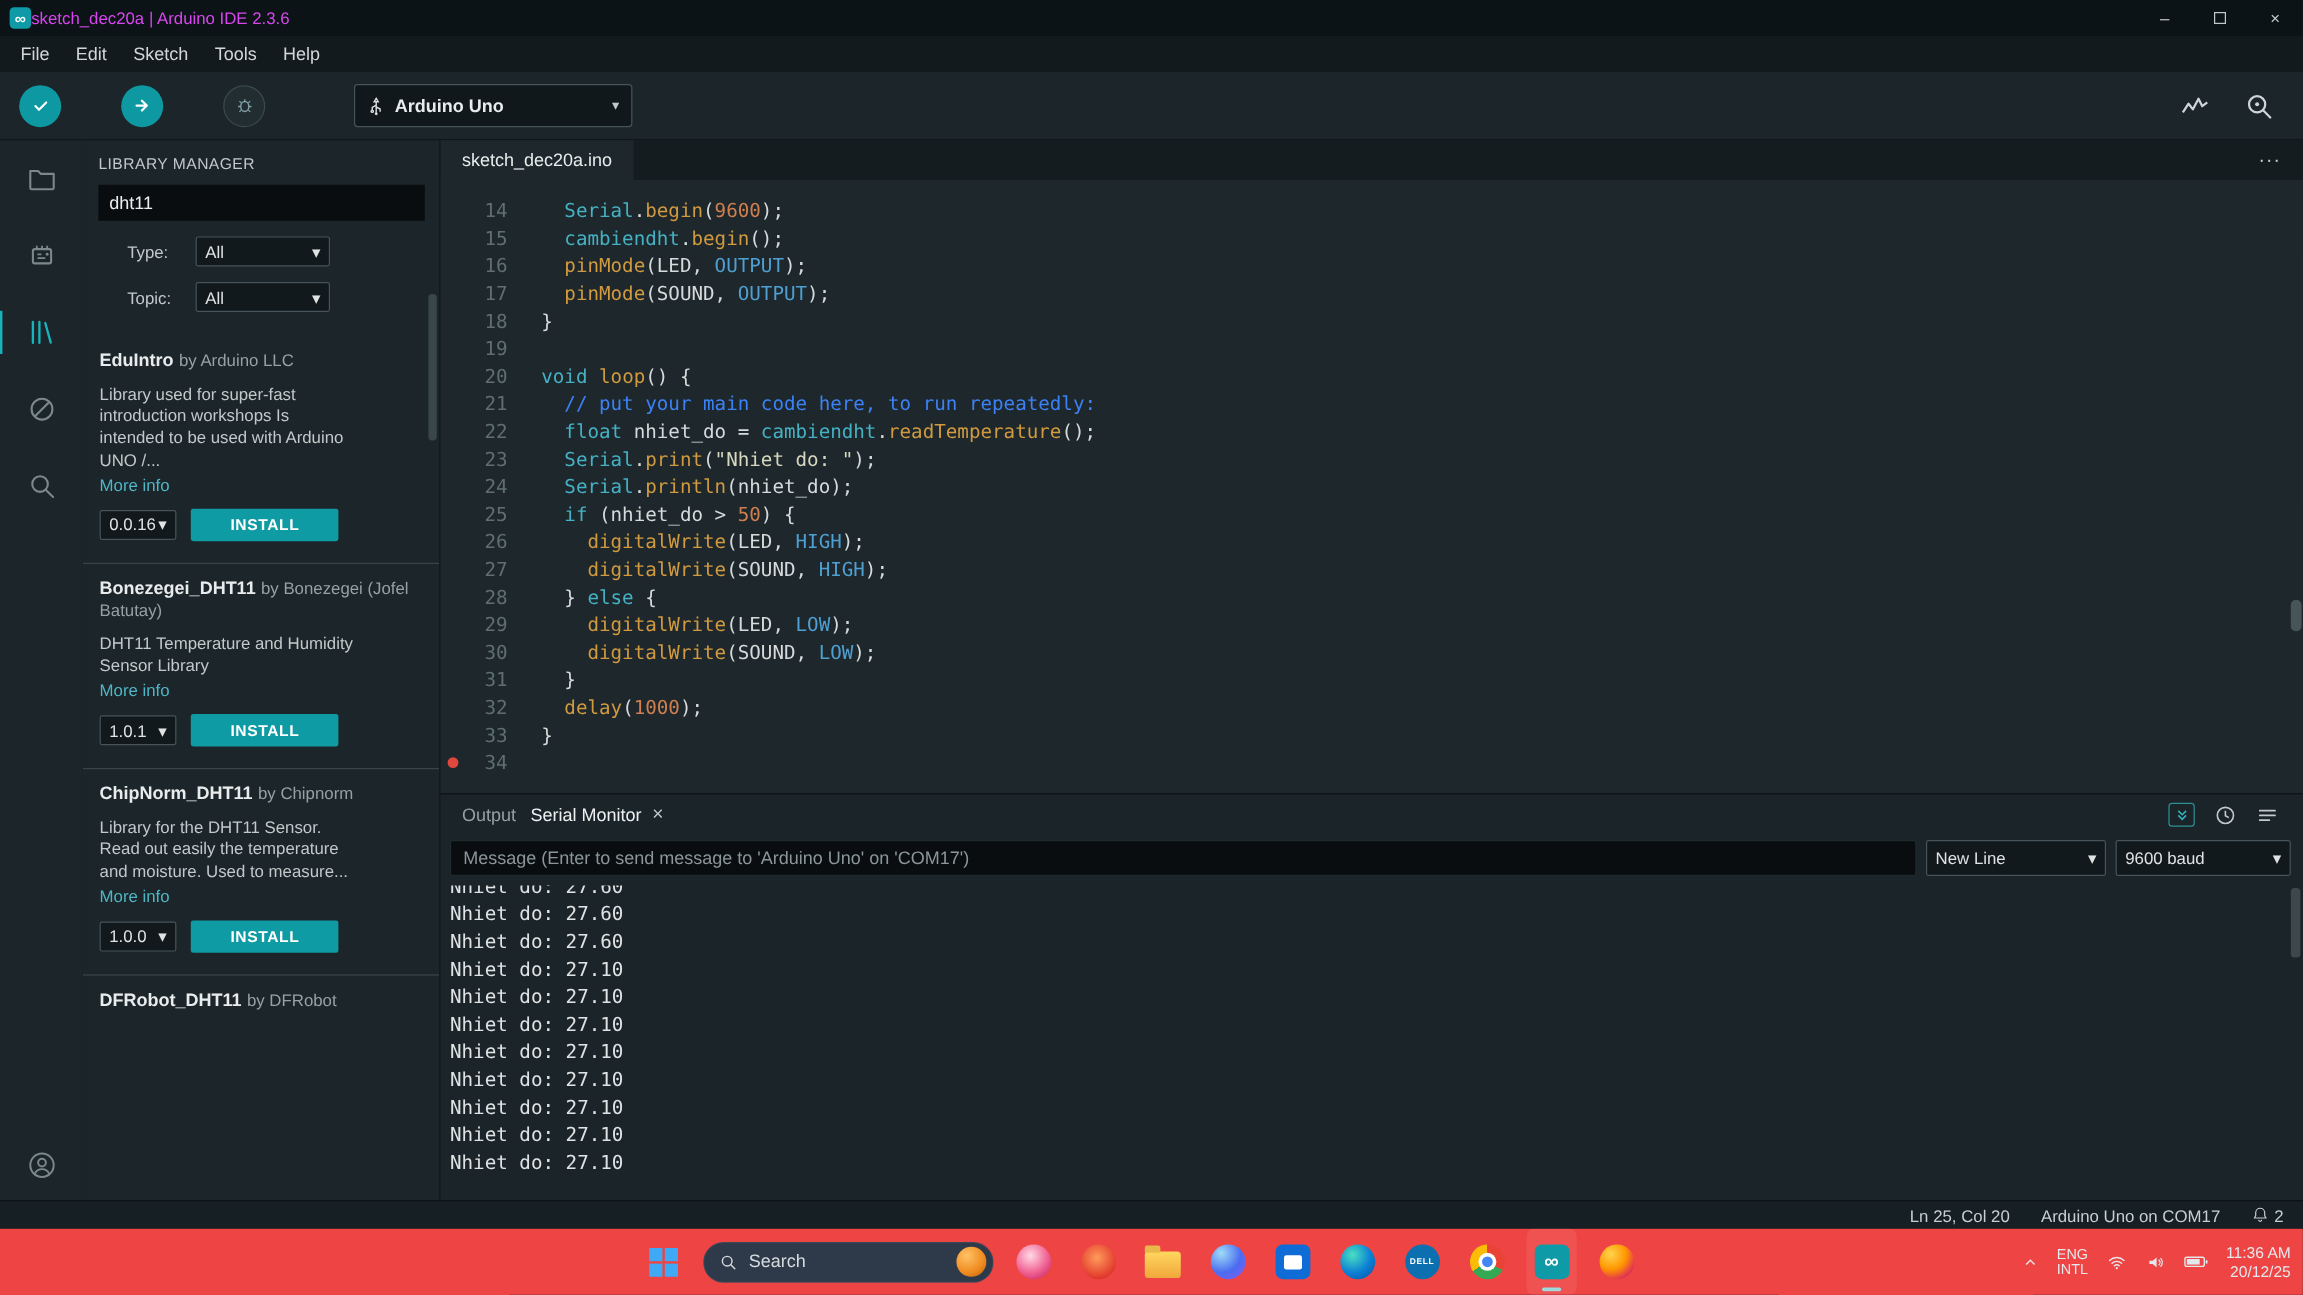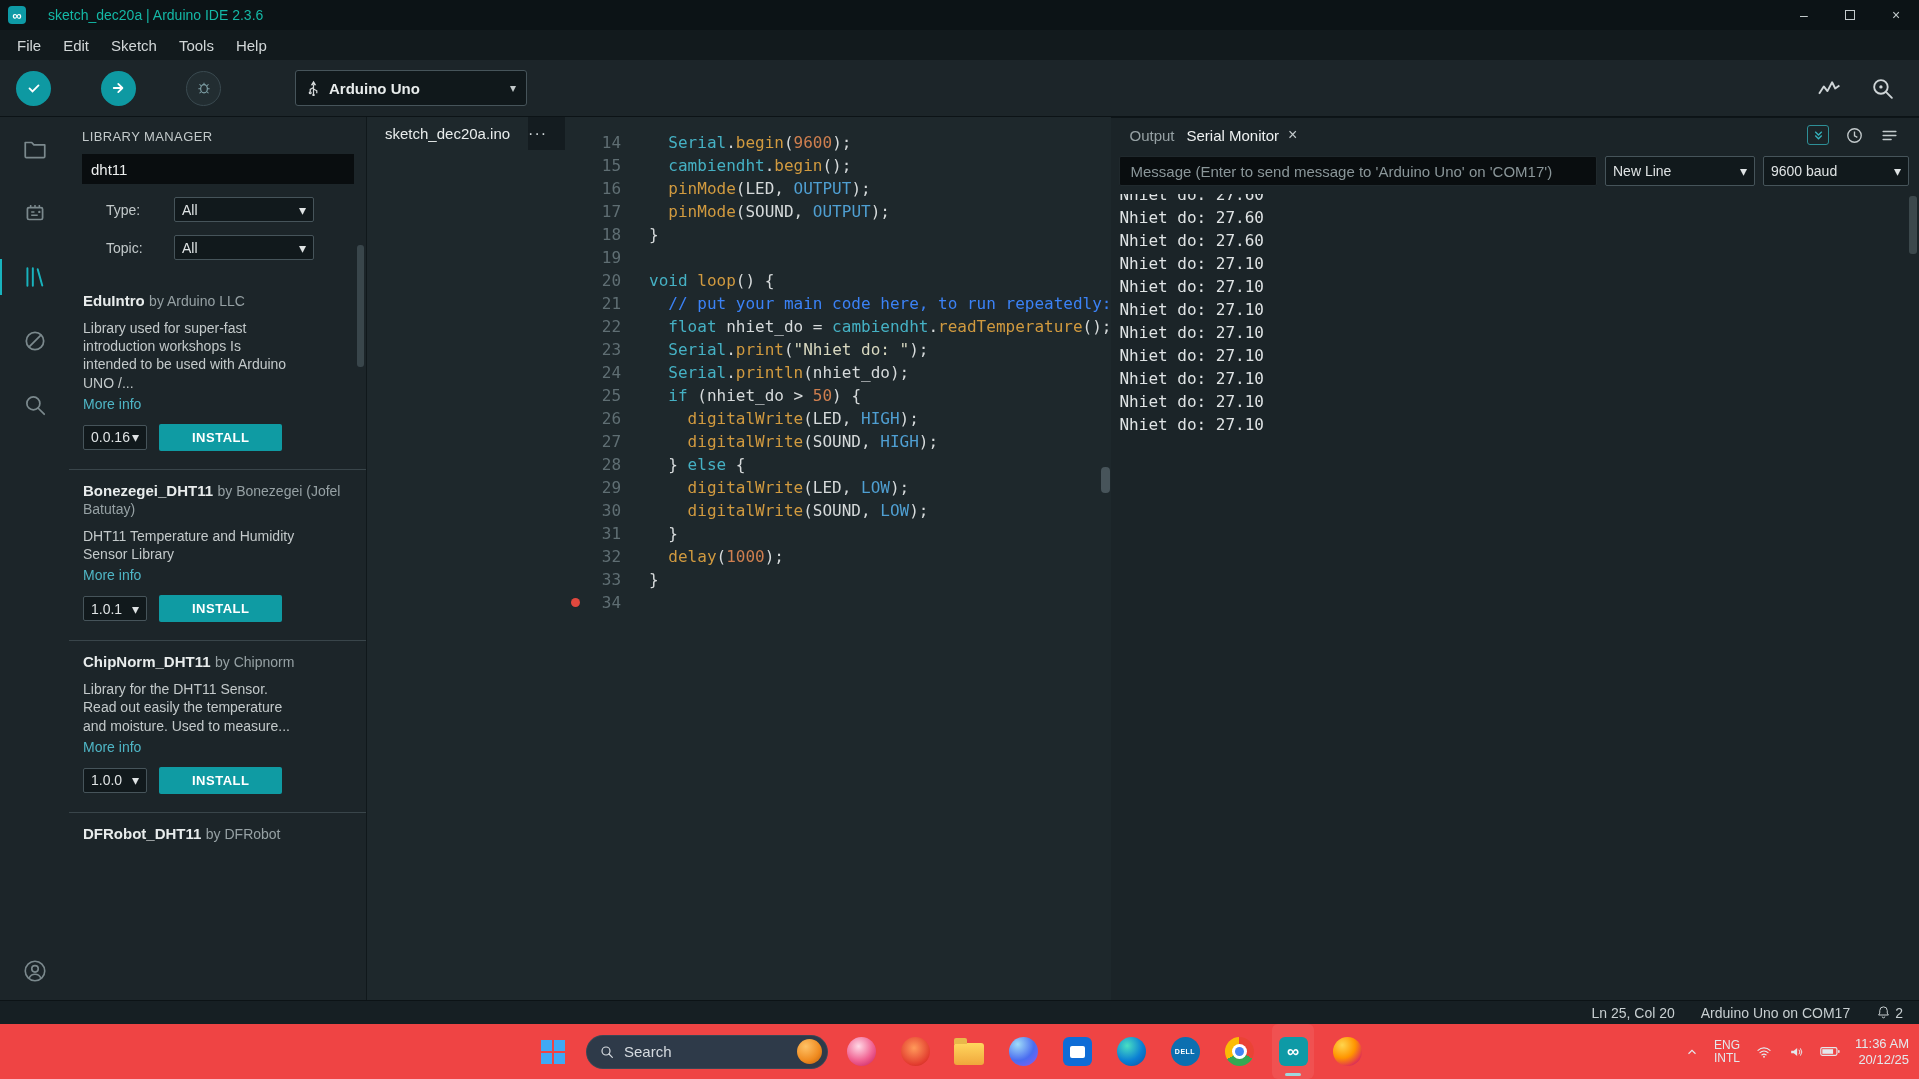--- a/index.html
+++ b/index.html
@@ -5,21 +5,21 @@
   * { margin:0; padding:0; box-sizing:border-box; }
   html,body { width:1919px; height:1079px; overflow:hidden; background:#1e272b;
     font-family:"Liberation Sans", sans-serif; color:#d6dadb; }
   svg { display:block; }
 
   
   .titlebar { position:absolute; top:0; left:0; right:0; height:30px; background:#0c1316;
     display:flex; align-items:center; padding-left:8px; }
   .app-logo { width:18px; height:18px; border-radius:4px; background:#0e9aa6; color:#fff;
     font-size:13px; font-weight:bold; display:flex; align-items:center; justify-content:center; }
-  .titlebar .title { margin-left:22px; font-size:14px; color:#14b8a6; }
+  .titlebar .title { margin-left:0; font-size:14px; color:#d946ef; }
   .win-controls { margin-left:auto; display:flex; height:100%; }
   .win-btn { width:46px; height:100%; display:flex; align-items:center; justify-content:center;
     color:#c3cacc; font-size:14px; }
   .win-btn .maxbox { width:10px; height:10px; border:1px solid #c3cacc; }
 
   
   .menubar { position:absolute; top:30px; left:0; right:0; height:30px; background:#121a1d;
     display:flex; align-items:center; padding-left:6px; font-size:15px; color:#d2d7d8; }
   .menu-item { padding:3px 11px; border-radius:3px; }
 
@@ -55,37 +55,37 @@
     border-right:1px solid #10181b; overflow:hidden; }
   .panel-title { font-size:13px; letter-spacing:.4px; color:#c2c9ca; margin:0 0 10px 13px; }
   .search-input { display:block; width:272px; margin:0 13px; height:30px; background:#090d0f;
     border:none; outline:none; color:#eceeee; font-size:15px; padding:0 9px;
     font-family:"Liberation Sans",sans-serif; }
   .filter-row { display:flex; align-items:center; margin:13px 13px 0; }
   .filter-row .flabel { width:52px; font-size:14px; color:#c2c9ca;margin-left:24px; }
   .select-box { height:25px; background:#11191c; border:1px solid #46545a; border-radius:2px;
     display:flex; align-items:center; justify-content:space-between; padding:0 7px;
     font-size:14px; color:#dfe3e4; }
-  .filter-row .select-box { width:140px; margin-left:16px; }
+  .filter-row .select-box { width:112px; margin-left:5px; }
   .cards { margin-top:20px; }
   .card { padding:12px 14px 18px; }
   .card + .card { border-top:1px solid #39454a; }
   .card-name { font-size:15px; font-weight:bold; color:#e8ecec; display:inline; }
   .card-by { font-size:14px; color:#96a1a4; display:inline; }
   .card-desc { font-size:14px; color:#c3c9ca; line-height:1.3; margin-top:9px; width:215px; }
   .more-info { font-size:14px; color:#4fb6c6; margin-top:4px; }
   .card-actions { display:flex; align-items:center; gap:12px; margin-top:12px; }
   .version-select { width:64px; }
   .install-btn { background:#0f9ba3; color:#fff; font-size:13px; font-weight:bold;
     letter-spacing:.5px; padding:6px 33px; border-radius:2px; border:none; }
   .panel-scrollbar { position:absolute; right:2px; top:128px; width:7px; height:122px;
     background:#39464b; border-radius:3px; }
 
   
-  .editor-col { flex:1; display:flex; background:#1e282c; min-width:0; }
+  .editor-col { flex:1; display:flex; flex-direction:column; background:#1e282c; min-width:0; }
   .tabstrip { height:33px; background:#141c20; display:flex; align-items:center; flex:none; }
   .tab { height:100%; display:flex; align-items:center; padding:0 18px; font-size:15px;
     color:#e8ecec; background:#1e282c; }
   .tab-more { margin-left:auto; padding-right:18px; color:#cfd5d7; font-size:16px; letter-spacing:1px; }
 
   .code-area { height:511px; position:relative; overflow:hidden; padding-top:14px; flex:none;
     font-family:"DejaVu Sans Mono", monospace; font-size:16px; }
   .code-line { display:flex; height:23px; line-height:23px; }
   .gutter { width:56px; flex:none; text-align:right; color:#5f6e73; position:relative; }
   .gutter .bp { position:absolute; left:6px; top:7px; width:9px; height:9px; border-radius:50%;

